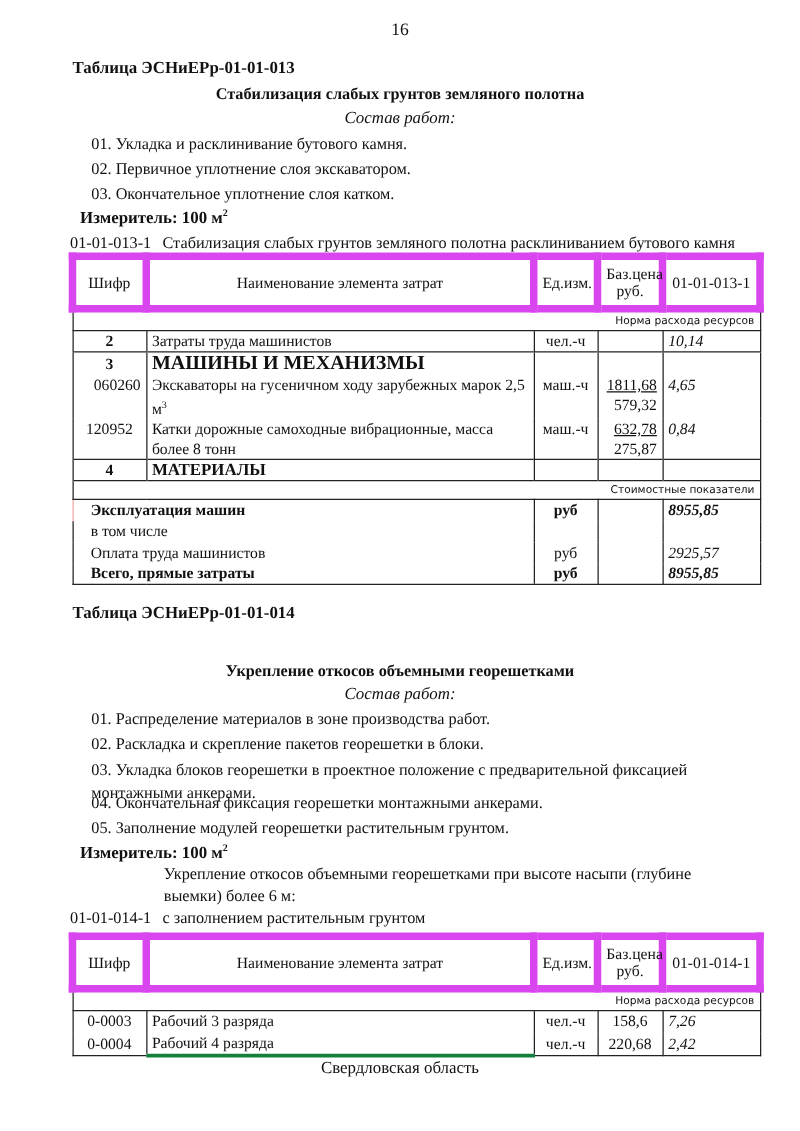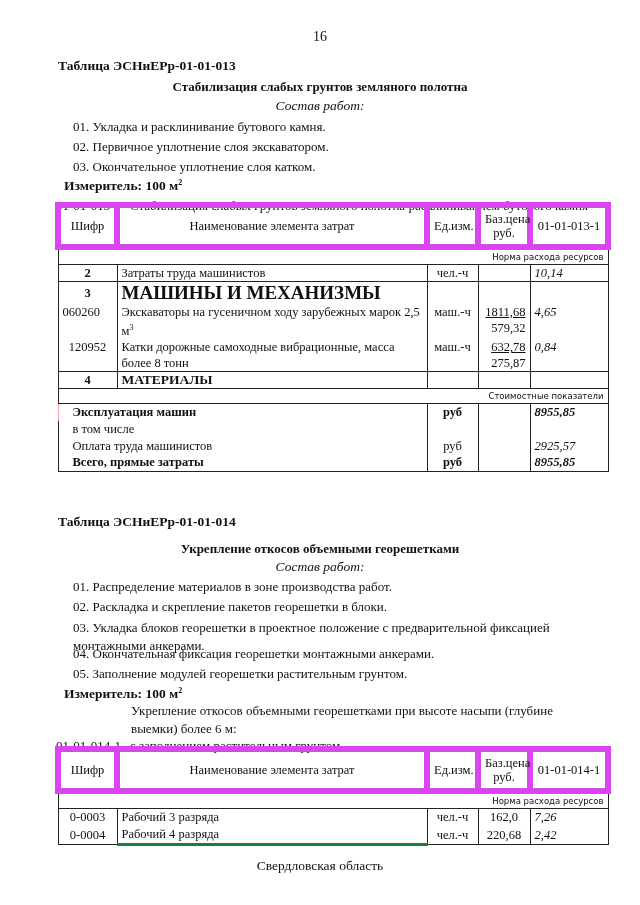--- a/index.html
+++ b/index.html
@@ -1,21 +1,21 @@
 <!DOCTYPE html>
 <html><head>
 <meta charset="utf-8">
 <style>
   html, body { margin: 0; padding: 0; background: #ffffff; }
   body {
     width: 640px; height: 905px; position: relative; overflow: hidden;
     font-family: "Liberation Serif", "DejaVu Serif", serif;
     color: #111; font-size: 13px;
   }
-  .abs { position: absolute; margin-top: 12px; }
+  .abs { position: absolute; }
   .page-num { top: 17px; left: 0; width: 640px; text-align: center; font-size: 14px; }
   .tbl-title { font-weight: bold; font-size: 13.5px; left: 58px; }
   .center { left: 0; width: 640px; text-align: center; }
   .subtitle { font-weight: bold; font-size: 13px; }
   .sostav { font-style: italic; font-size: 13.5px; }
   .work { left: 73px; font-size: 13px; }
   .measure { left: 64px; font-weight: bold; font-size: 13.5px; }
   .measure sup, .unit sup { font-size: 8px; vertical-align: 5px; }
   .code-line { left: 56px; font-size: 13px; }
   .code-line .code { display: inline-block; width: 74px; }
@@ -72,27 +72,27 @@
   </tr>
   <tr class="row-top" style="height:17px;">
     <td class="vr bold" style="text-align:center;">2</td>
     <td class="vr">Затраты труда машинистов</td>
     <td class="vr" style="text-align:center;">чел.-ч</td>
     <td class="vr"></td>
     <td class="vr c-val">10,14</td>
   </tr>
   <tr class="row-top" style="height:17px;">
     <td class="vr bold" style="text-align:center;">3</td>
-    <td class="vr bold" style="font-size:19px;">МАШИНЫ И МЕХАНИЗМЫ</td>
+    <td class="vr bold" style="font-size:16px;">МАШИНЫ И МЕХАНИЗМЫ</td>
     <td class="vr"></td>
     <td class="vr"></td>
     <td class="vr"></td>
   </tr>
   <tr>
-    <td class="vr lh" style="text-align:left;vertical-align:top;">060260</td>
+    <td class="vr lh" style="text-align:right;vertical-align:top;">060260</td>
     <td class="vr lh" style="vertical-align:top;"><span>Экскаваторы на гусеничном ходу зарубежных марок 2,5 м</span><sup style="font-size:8px;">3</sup></td>
     <td class="vr lh" style="text-align:center;vertical-align:top;">маш.-ч</td>
     <td class="vr lh" style="text-align:right;vertical-align:top;"><span class="u">1811,68</span><br><span>579,32</span></td>
     <td class="vr lh c-val" style="vertical-align:top;">4,65</td>
   </tr>
   <tr>
     <td class="vr lh" style="text-align:center;vertical-align:top;">120952</td>
     <td class="vr lh" style="vertical-align:top;">Катки дорожные самоходные вибрационные, масса более 8 тонн</td>
     <td class="vr lh" style="text-align:center;vertical-align:top;">маш.-ч</td>
     <td class="vr lh" style="text-align:right;vertical-align:top;"><span class="u">632,78</span><br><span>275,87</span></td>
@@ -128,21 +128,21 @@
   </tr>
   <tr style="height:17px;">
     <td colspan="2" class="total-name bold" style="border-left:1px solid #222;border-bottom:1px solid #222;">Всего, прямые затраты</td>
     <td class="vr bold" style="text-align:center;border-bottom:1px solid #222;">руб</td>
     <td class="vr" style="border-bottom:1px solid #222;"></td>
     <td class="vr c-val bold" style="border-bottom:1px solid #222;">8955,85</td>
   </tr>
 </tbody>
   </table>
 
-<div class="abs tbl-title" style="top:502px;">Таблица  ЭСНиЕРр-01-01-014</div>
+<div class="abs tbl-title" style="top:482px;">Таблица  ЭСНиЕРр-01-01-014</div>
 <div class="abs center subtitle" style="top:529px;">Укрепление откосов объемными георешетками</div>
 <div class="abs center sostav" style="top:547px;">Состав работ:</div>
 <div class="abs work" style="top:567px;">01. Распределение материалов в зоне производства работ.</div>
 <div class="abs work" style="top:587px;">02. Раскладка и скрепление пакетов георешетки в блоки.</div>
 <div class="abs work" style="top:607px;width:500px;line-height:18px;">03. Укладка блоков георешетки в проектное положение с предварительной фиксацией монтажными анкерами.</div>
 <div class="abs work" style="top:634px;">04. Окончательная фиксация георешетки монтажными анкерами.</div>
 <div class="abs work" style="top:654px;">05. Заполнение модулей георешетки растительным грунтом.</div>
 <div class="abs measure" style="top:674px;"><span>Измеритель: 100 м</span><sup>2</sup></div>
 <div class="abs name-intro" style="top:690px;">Укрепление откосов объемными георешетками при высоте насыпи (глубине выемки) более 6 м:</div>
 <div class="abs code-line" style="top:726px;"><span class="code">01-01-014-1</span><span>с заполнением растительным грунтом</span></div>
@@ -163,21 +163,21 @@
     <th>Баз.цена руб.</th>
     <th>01-01-014-1</th>
   </tr>
   <tr class="norm-row">
     <td colspan="5">Норма расхода ресурсов</td>
   </tr>
   <tr class="row-top" style="height:18px;">
     <td class="vr" style="text-align:center;">0-0003</td>
     <td class="vr">Рабочий 3 разряда</td>
     <td class="vr" style="text-align:center;">чел.-ч</td>
-    <td class="vr" style="text-align:center;">162,0</td>
+    <td class="vr" style="text-align:center;">158,6</td>
     <td class="vr c-val">7,26</td>
   </tr>
   <tr style="height:18px;">
     <td class="vr" style="text-align:center;border-bottom:1px solid #222;">0-0004</td>
     <td class="vr" style="border-bottom:3px solid #15803d;">Рабочий 4 разряда</td>
     <td class="vr" style="text-align:center;border-bottom:1px solid #222;">чел.-ч</td>
     <td class="vr" style="text-align:center;border-bottom:1px solid #222;">220,68</td>
     <td class="vr c-val" style="border-bottom:1px solid #222;">2,42</td>
   </tr>
 </tbody>

